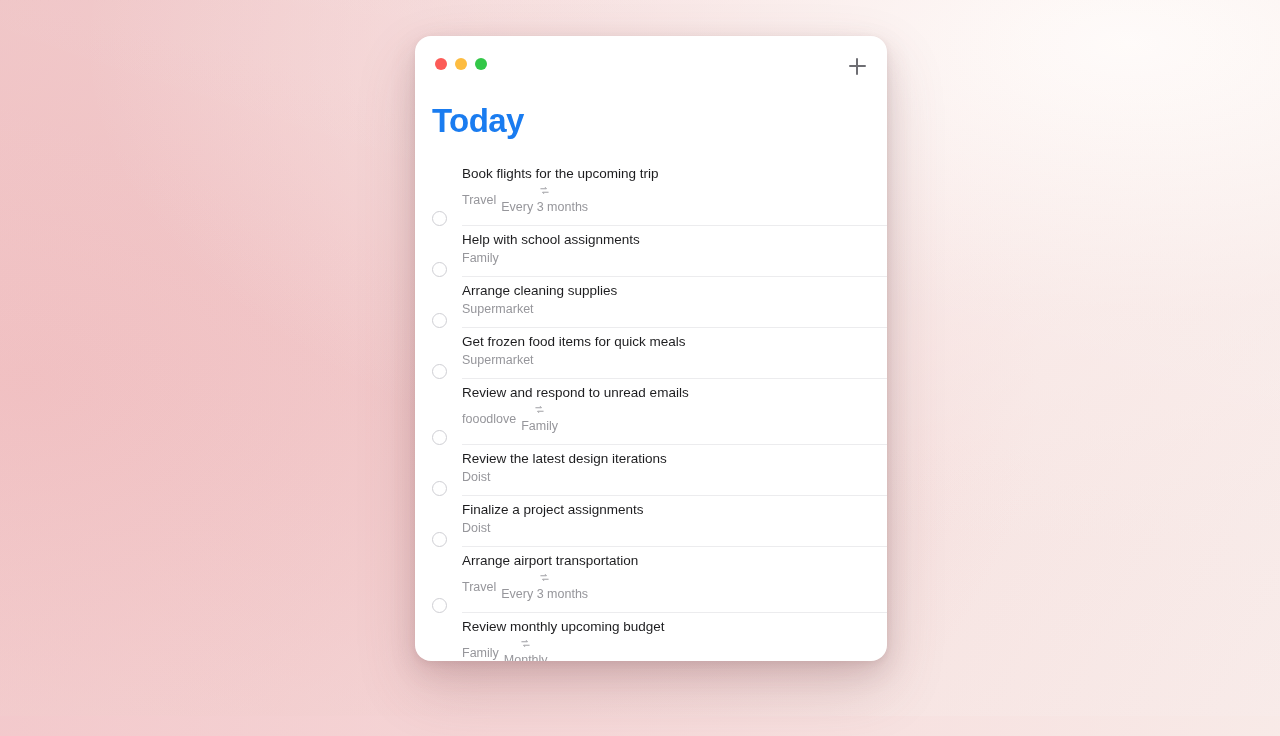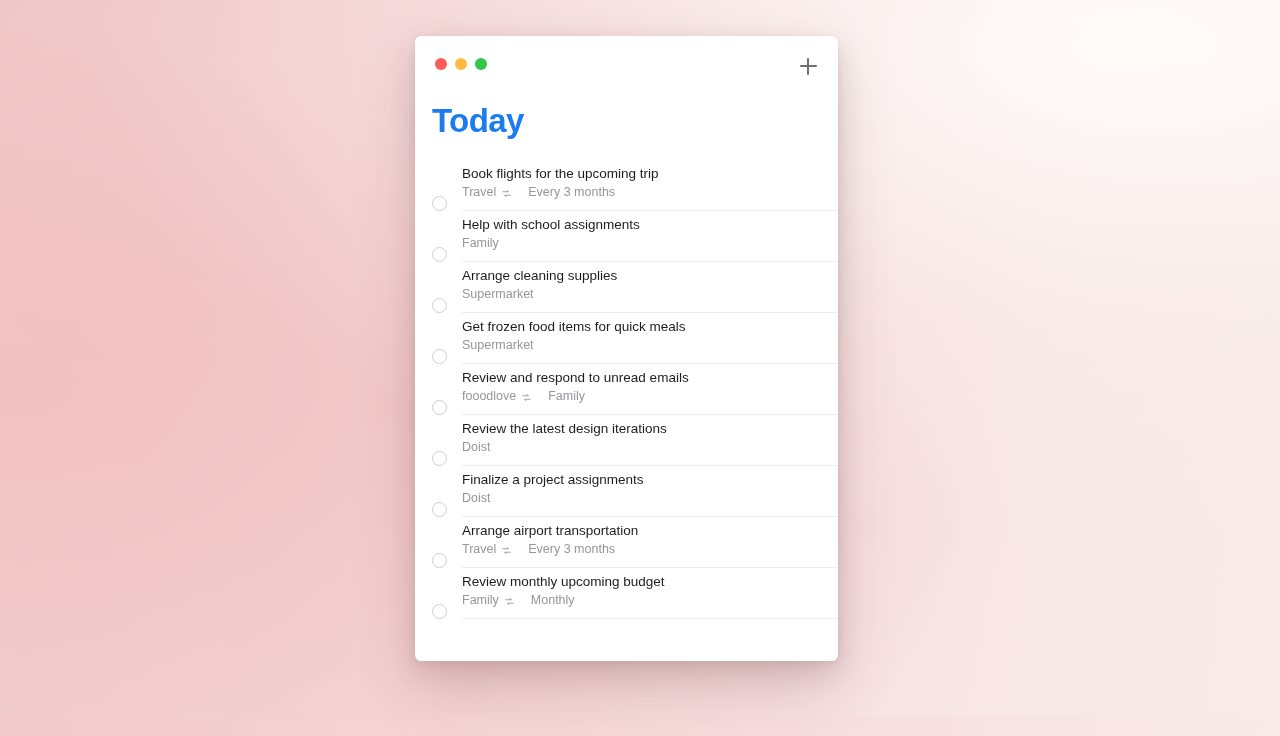--- a/index.html
+++ b/index.html
@@ -35,24 +35,24 @@
     height: 20px;
     background: linear-gradient(90deg, #f3c9cc 0%, #f5d5d6 38%, #f7e1e0 70%, #f8eae7 100%);
     opacity: 0.85;
   }
 
   
   .window {
     position: absolute;
     left: 415px;
     top: 36px;
-    width: 423px;
+    width: 472px;
     height: 625px;
     background: #ffffff;
-    border-radius: 6px;
+    border-radius: 16px;
     box-shadow:
       0 2px 6px rgba(120, 78, 80, 0.10),
       0 10px 26px rgba(120, 70, 74, 0.16),
       0 26px 60px rgba(116, 66, 70, 0.20);
     overflow: hidden;
   }
 
   
   .titlebar {
     position: relative;
@@ -169,22 +169,23 @@
     line-height: 17px;
     color: #96969b;
     display: flex;
     align-items: center;
     gap: 5px;
   }
   .task-meta .project-name { white-space: nowrap; }
   .task-meta .recurrence {
     display: inline-flex;
     align-items: center;
-    gap: 16px;
+    gap: 4px;
     white-space: nowrap;
+    flex-direction: column;
   }
   .recur-icon {
     display: inline-block;
     width: 11px;
     height: 11px;
     flex: 0 0 auto;
     position: relative;
     top: 1px;
   }
   .recur-icon svg { display: block; }

